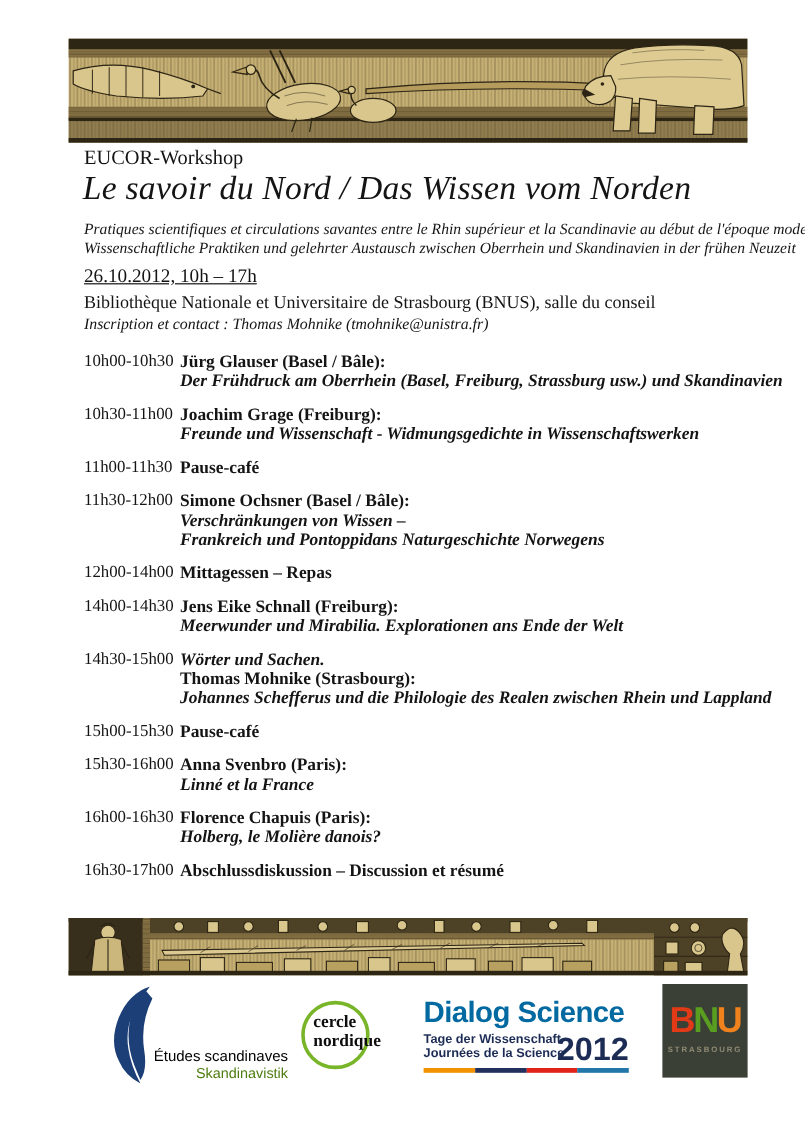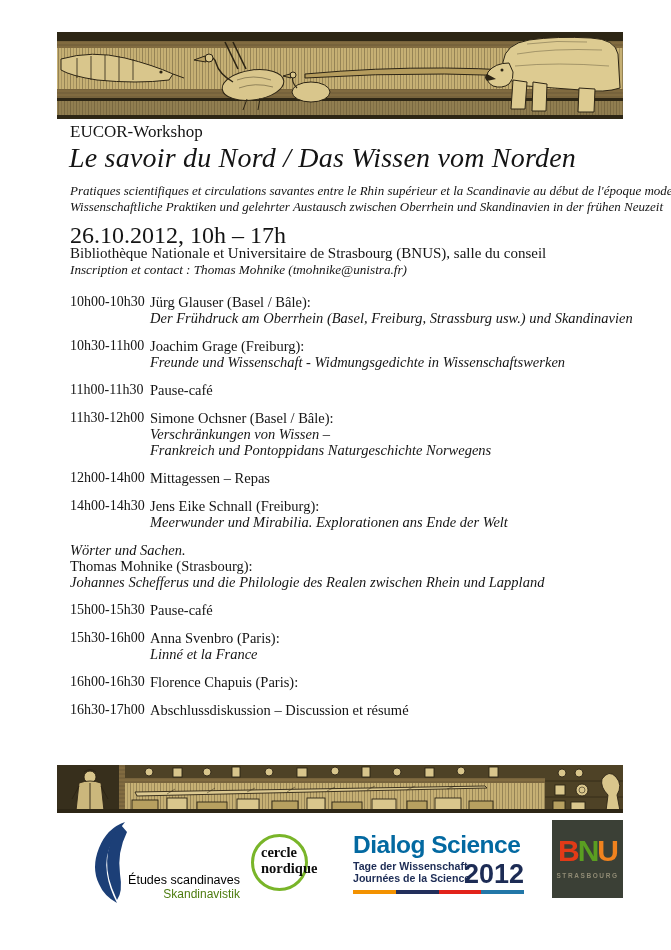--- a/index.html
+++ b/index.html
@@ -13,30 +13,30 @@
   
   #top-banner{left:57px;top:32px;width:566px;height:87px;}
   #bottom-banner{left:57px;top:765px;width:566px;height:48px;}
   #top-banner svg,#bottom-banner svg{display:block;width:100%;height:100%;}
 
   
   .workshop{left:70px;top:122px;font-size:17px;}
   .title{left:69px;top:142px;font-size:28px;font-style:italic;white-space:nowrap;letter-spacing:.2px;}
   .sub{left:70px;font-size:13px;font-style:italic;white-space:nowrap;}
   #sub1{top:183px;} #sub2{top:199px;}
-  .dateline{left:70px;top:222px;font-size:24px;}
+  .dateline{left:70px;top:222px;font-size:16px;text-decoration:underline;}
   .venue{left:70px;top:245px;font-size:15px;}
   .contact{left:70px;top:262px;font-size:13.2px;font-style:italic;}
 
   
   #program{left:70px;top:294px;width:575px;}
   .prog-row{display:flex;margin-bottom:12px;}
   .prog-time{width:80px;flex:none;font-size:14px;line-height:16px;}
   .prog-desc{font-size:14.5px;}
-  .prog-line{line-height:16px;white-space:nowrap;}
+  .prog-line{line-height:16px;white-space:nowrap;font-weight:bold;}
   .it{font-style:italic;}
 
   
   #eucor-logo{left:55px;top:820px;width:185px;height:85px;}
   #eucor-brush{position:absolute;left:32px;top:2px;width:48px;height:81px;}
   #eucor-word{position:absolute;left:7px;top:23px;font-size:29px;color:#1c3f77;letter-spacing:7px;}
   #eucor-word .light{color:#f4f2ec;}
   .eucor-lines{position:absolute;right:0;top:53px;text-align:right;
     font-family:"Liberation Sans","DejaVu Sans",sans-serif;line-height:14px;}
   .eucor-l1{font-size:12.5px;color:#000000;}
@@ -163,20 +163,21 @@
       </div>
     </div>
     <div class="prog-row">
       <div class="prog-time">14h00-14h30</div>
       <div class="prog-desc">
         <div class="prog-line">Jens Eike Schnall (Freiburg):</div>
         <div class="prog-line it">Meerwunder und Mirabilia. Explorationen ans Ende der Welt</div>
       </div>
     </div>
     <div class="prog-row">
+      <div class="prog-time">14h30-15h00</div>
       <div class="prog-desc">
         <div class="prog-line it">Wörter und Sachen.</div>
         <div class="prog-line">Thomas Mohnike (Strasbourg):</div>
         <div class="prog-line it">Johannes Schefferus und die Philologie des Realen zwischen Rhein und Lappland</div>
       </div>
     </div>
     <div class="prog-row">
       <div class="prog-time">15h00-15h30</div>
       <div class="prog-desc">
         <div class="prog-line">Pause-café</div>
@@ -186,20 +187,21 @@
       <div class="prog-time">15h30-16h00</div>
       <div class="prog-desc">
         <div class="prog-line">Anna Svenbro (Paris):</div>
         <div class="prog-line it">Linné et la France</div>
       </div>
     </div>
     <div class="prog-row">
       <div class="prog-time">16h00-16h30</div>
       <div class="prog-desc">
         <div class="prog-line">Florence Chapuis (Paris):</div>
+        <div class="prog-line it">Holberg, le Molière danois?</div>
       </div>
     </div>
     <div class="prog-row">
       <div class="prog-time">16h30-17h00</div>
       <div class="prog-desc">
         <div class="prog-line">Abschlussdiskussion – Discussion et résumé</div>
       </div>
     </div>
   </div>
 

